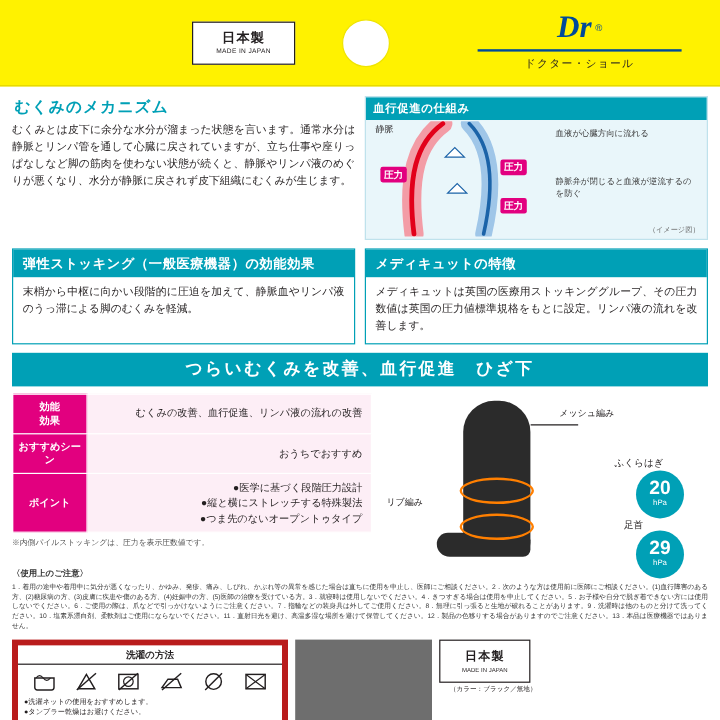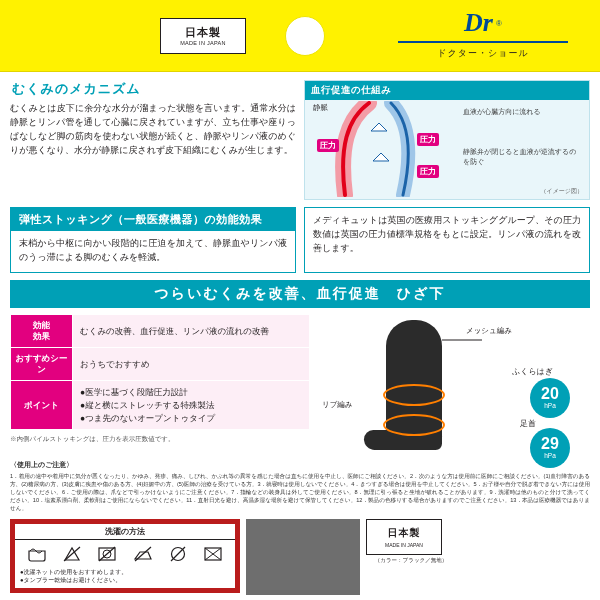--- a/index.html
+++ b/index.html
@@ -104,21 +104,21 @@
   }
 
   
   .spec-wrap { display:flex; gap:6px; margin-top:6px; }
   .spec-table { width:300px; border-collapse:collapse; }
   .spec-table td { border:1px solid #ffffff; font-size:8.5px; vertical-align:middle; }
   .spec-table td.key {
     background:#e2007f; color:#fff; font-weight:bold; width:62px;
     text-align:center; padding:5px 2px; line-height:1.3;
   }
-  .spec-table td.val { background:#fdeef6; padding:5px 7px; line-height:1.5; }
+  .spec-table td.val { background:#fdeef6; padding:5px 7px; line-height:1.5;text-align:right; }
   .spec-note { font-size:6.5px; color:#555; margin-top:4px; line-height:1.4; }
 
   .sock-figure {
     position:relative; width:272px; height:140px; background:#ffffff;
   }
   .sock-leg {
     position:absolute; left:70px; top:6px; width:56px; height:128px;
     background:#2b2b2b; border-radius:26px 26px 10px 10px;
   }
   .sock-foot {
@@ -220,20 +220,21 @@
     </div>
 
     <div class="row-top" style="margin-top:7px;">
       <div class="col-left bar-box">
         <div class="bar-head">弾性ストッキング（一般医療機器）の効能効果</div>
         <div class="bar-body">
           <div class="panel-text">末梢から中枢に向かい段階的に圧迫を加えて、静脈血やリンパ液のうっ滞による脚のむくみを軽減。</div>
         </div>
       </div>
       <div class="col-right bar-box">
+        <div class="bar-head">メディキュットの特徴</div>
         <div class="bar-body">
           <div class="panel-text">メディキュットは英国の医療用ストッキンググループ、その圧力数値は英国の圧力値標準規格をもとに設定。リンパ液の流れを改善します。</div>
         </div>
       </div>
     </div>
 
     <div class="mid-banner">つらいむくみを改善、血行促進　ひざ下</div>
 
     <div class="spec-wrap">
       <div style="width:300px;">

